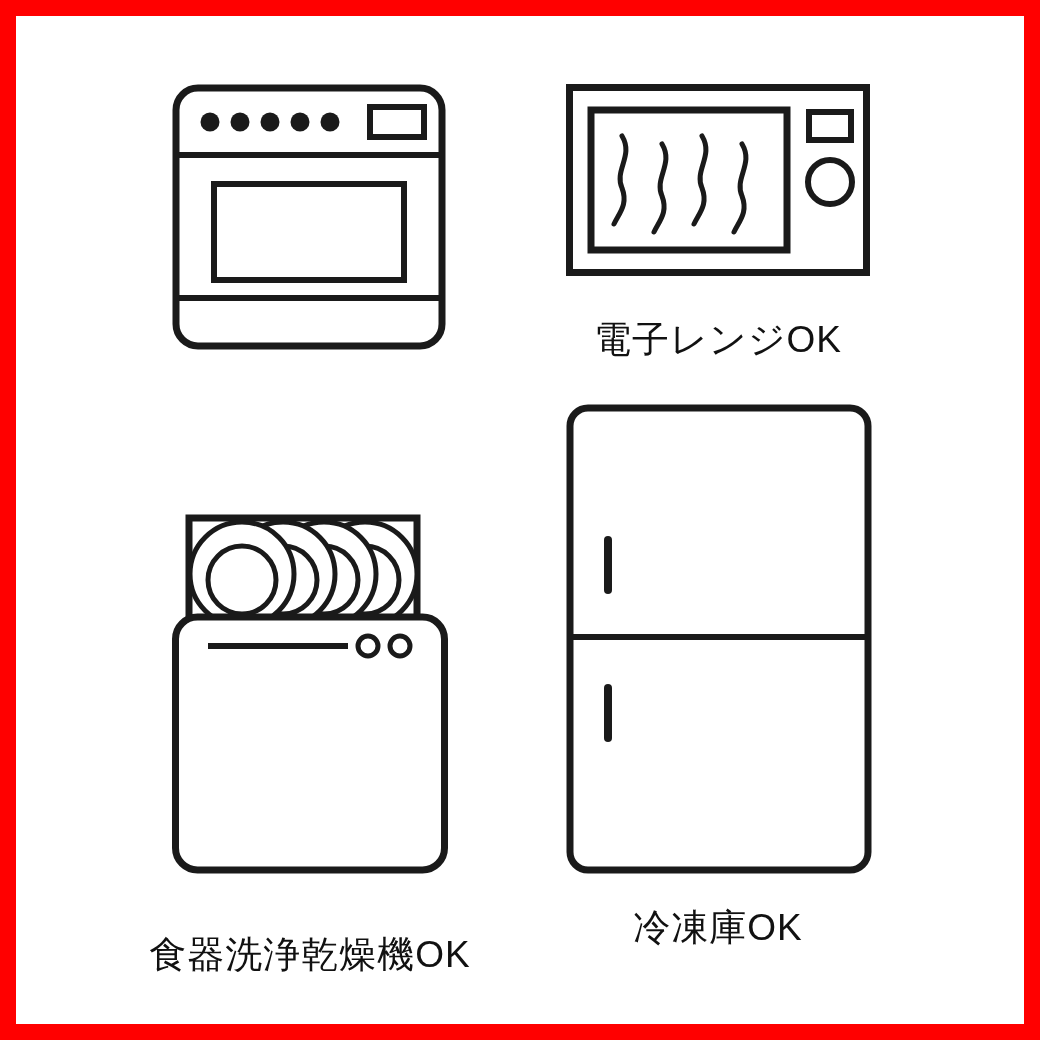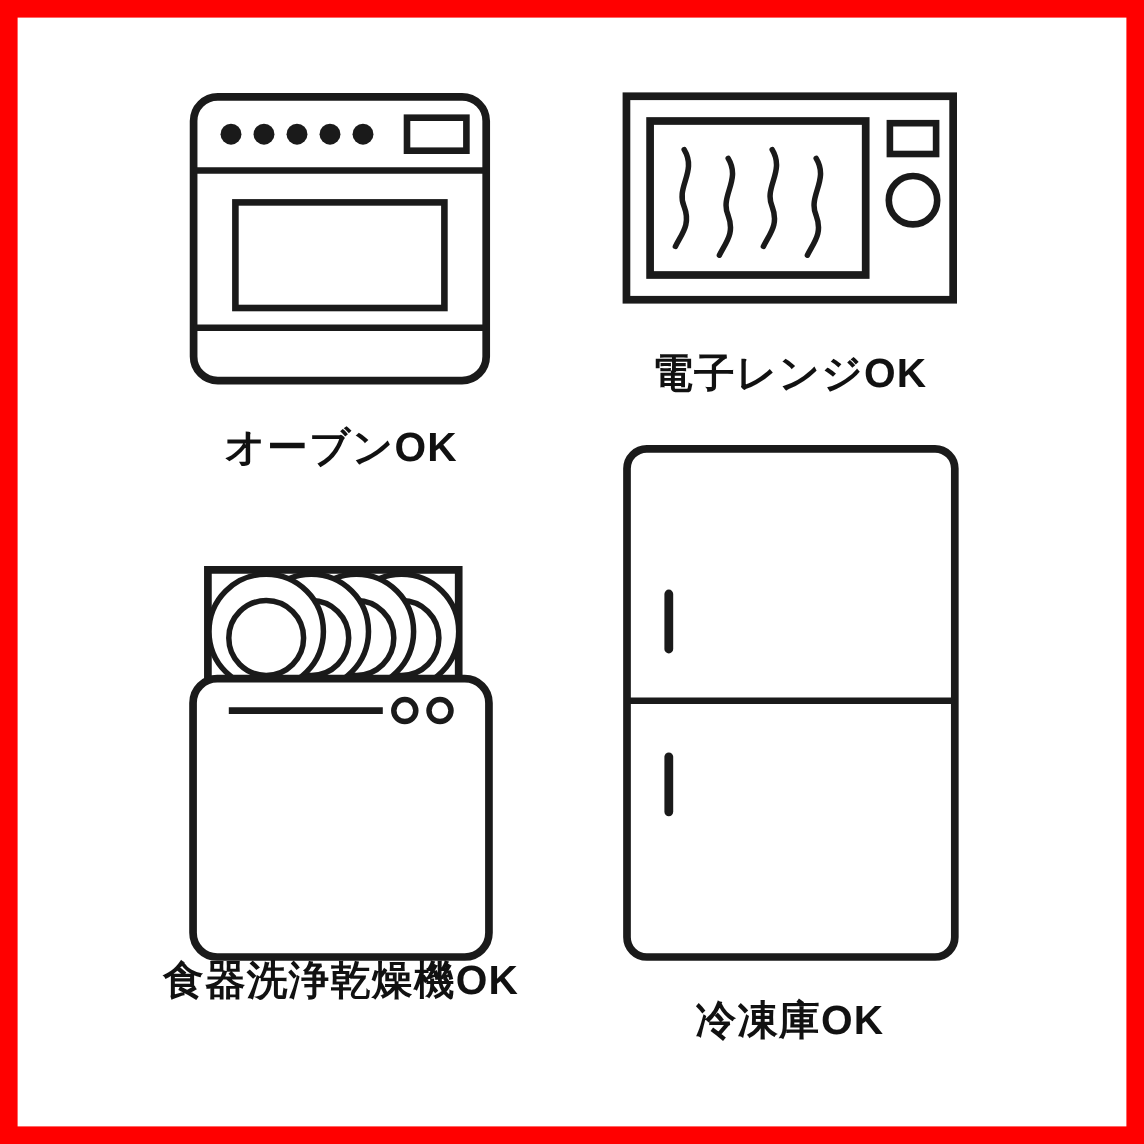--- a/index.html
+++ b/index.html
@@ -43,33 +43,32 @@
   }
   .label {
     position: absolute;
     text-align: center;
     color: #111111;
     font-family: "Liberation Sans", sans-serif;
     font-size: 37px;
     letter-spacing: 1px;
     line-height: 56px;
     white-space: nowrap;
-    font-weight: bold;
   }
   .label.two-line { line-height: 58px; }
 
   
   #oven-icon      { left: 172px; top: 84px;  width: 274px; height: 266px; }
   #oven-label     { left: 60px;  top: 378px; width: 500px; }
 
   #microwave-icon { left: 566px; top: 84px;  width: 304px; height: 192px; }
   #microwave-label{ left: 468px; top: 312px; width: 500px; }
 
   #dishwasher-icon{ left: 172px; top: 512px; width: 276px; height: 362px; }
-  #dishwasher-label{left: 60px;  top: 864px; width: 500px; }
+  #dishwasher-label{left: 60px;  top: 927px; width: 500px; }
 
   #fridge-icon    { left: 566px; top: 404px; width: 306px; height: 470px; }
   #fridge-label   { left: 468px; top: 900px; width: 500px; }
 
   svg { display: block; overflow: visible; }
 </style>
 </head>
 <body>
 
 <div id="page">
@@ -93,21 +92,20 @@
         <circle cx="158" cy="38" r="9.5" fill="#1a1a1a"></circle>
       </g>
 
       <rect x="198" y="23" width="54" height="30" fill="#ffffff" stroke="#1a1a1a" stroke-width="6"></rect>
 
       <rect x="42" y="100" width="190" height="96" fill="#ffffff" stroke="#1a1a1a" stroke-width="6"></rect>
     </svg>
   </div>
 
   <div class="label two-line" id="oven-label">
-    <div>オーブンOK</div>
   </div>
 
   <div class="icon-cell" id="microwave-icon">
     <svg viewBox="0 0 304 192" width="304" height="192" aria-hidden="true">
 
       <rect x="3.5" y="3.5" width="297" height="185" fill="#ffffff" stroke="#1a1a1a" stroke-width="7"></rect>
 
       <rect x="25" y="26" width="196" height="140" fill="#ffffff" stroke="#1a1a1a" stroke-width="7"></rect>
 
       <g fill="none" stroke="#1a1a1a" stroke-width="5" stroke-linecap="round">

